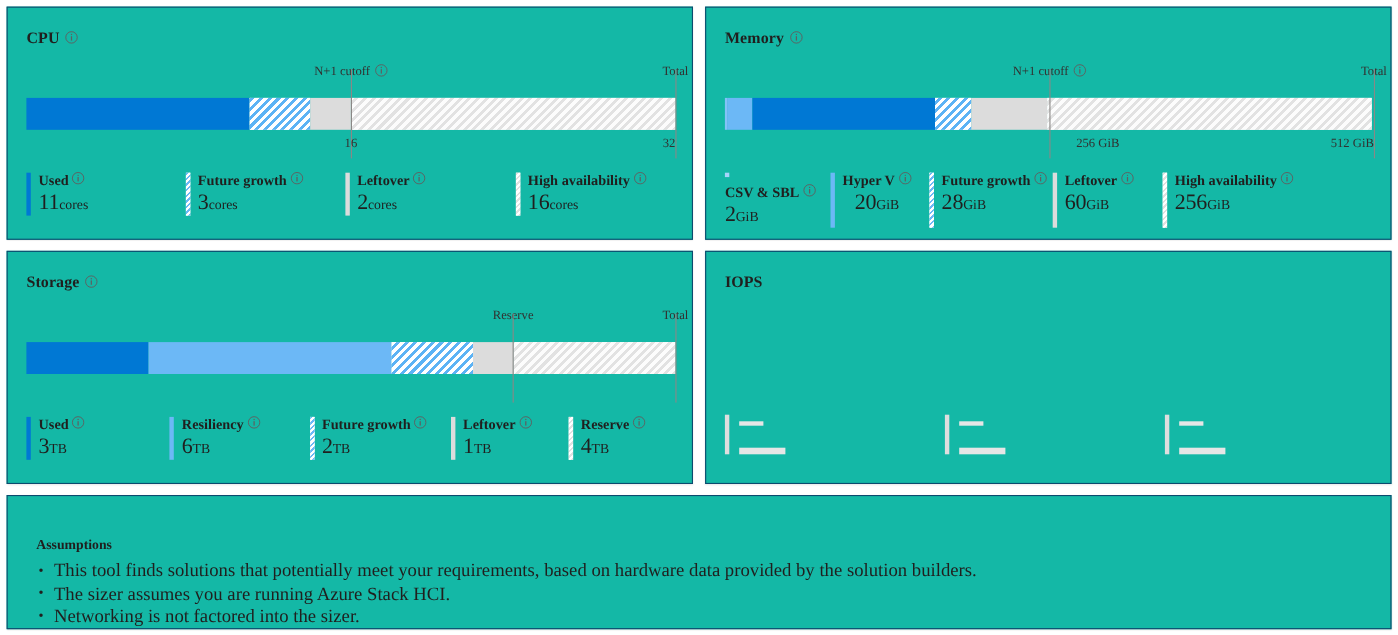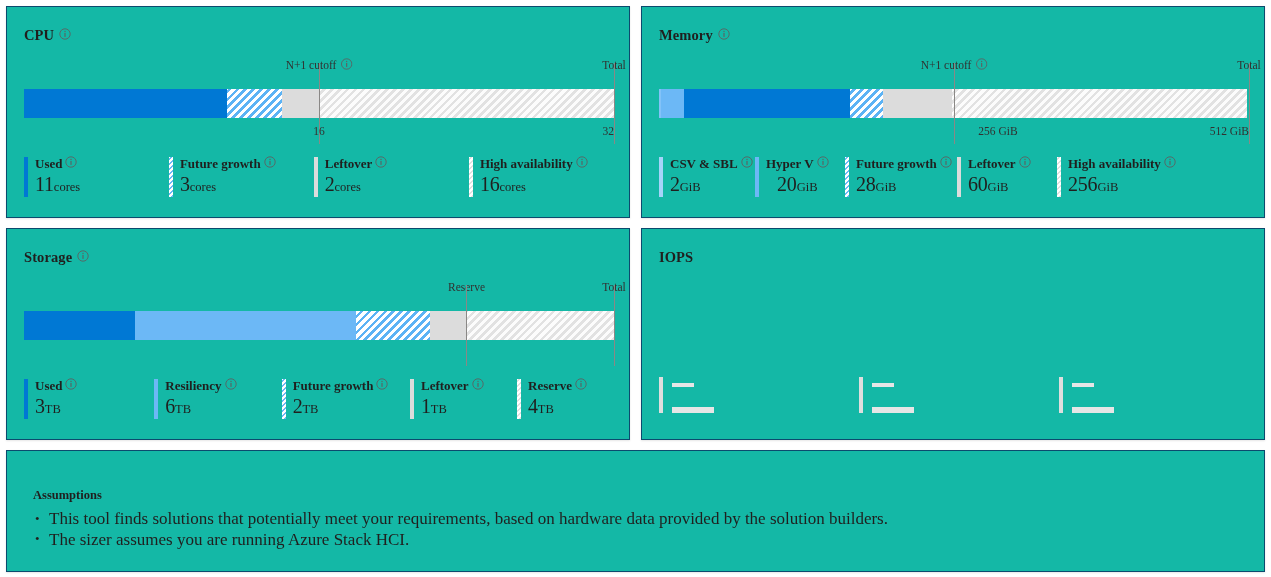--- a/index.html
+++ b/index.html
@@ -375,21 +375,21 @@
             <div class="vline" style="left: calc(50% - 0.5px);"></div>
             <div class="vline" style="left: calc(100% - 0.5px);"></div>
           </div>
       </div>
       <div class="axis">
           <div class="axis-tick" style="left: 50%; margin-left: 44px;">256 GiB</div>
           <div class="axis-tick" style="left: 100%; transform: translateX(-100%);">512 GiB</div>
         </div>
     </div>
     <div class="legend">
-        <div class="legend-item" style="width: 96px;">
+        <div class="legend-item" style="width: 96px; flex-direction: column;">
           <div class="legend-swatch lighter-blue"></div>
           <div class="legend-text">
             <div class="legend-name">
               <span>CSV &amp; SBL</span>
               <span class="info-icon">
                 <svg viewBox="0 0 12 12">
                   <circle cx="6" cy="6" r="5.2" fill="none" stroke="#5f5f5f" stroke-width="0.85"></circle>
                   <circle cx="6" cy="3.4" r="0.62" fill="#5f5f5f"></circle>
                   <rect x="5.45" y="4.9" width="1.1" height="4" fill="#5f5f5f"></rect>
                 </svg>
@@ -612,16 +612,17 @@
           </div>
         </div>
       </div>
   </div>
 
   <div class="card" id="card-assumptions">
     <div class="assumptions-title">Assumptions</div>
     <ul class="assumptions-list">
         <li>This tool finds solutions that potentially meet your requirements, based on hardware data provided by the solution builders.</li>
         <li>The sizer assumes you are running Azure Stack HCI.</li>
+        <li>Networking is not factored into the sizer.</li>
       </ul>
   </div>
 
 </div>
 
 </body></html>

